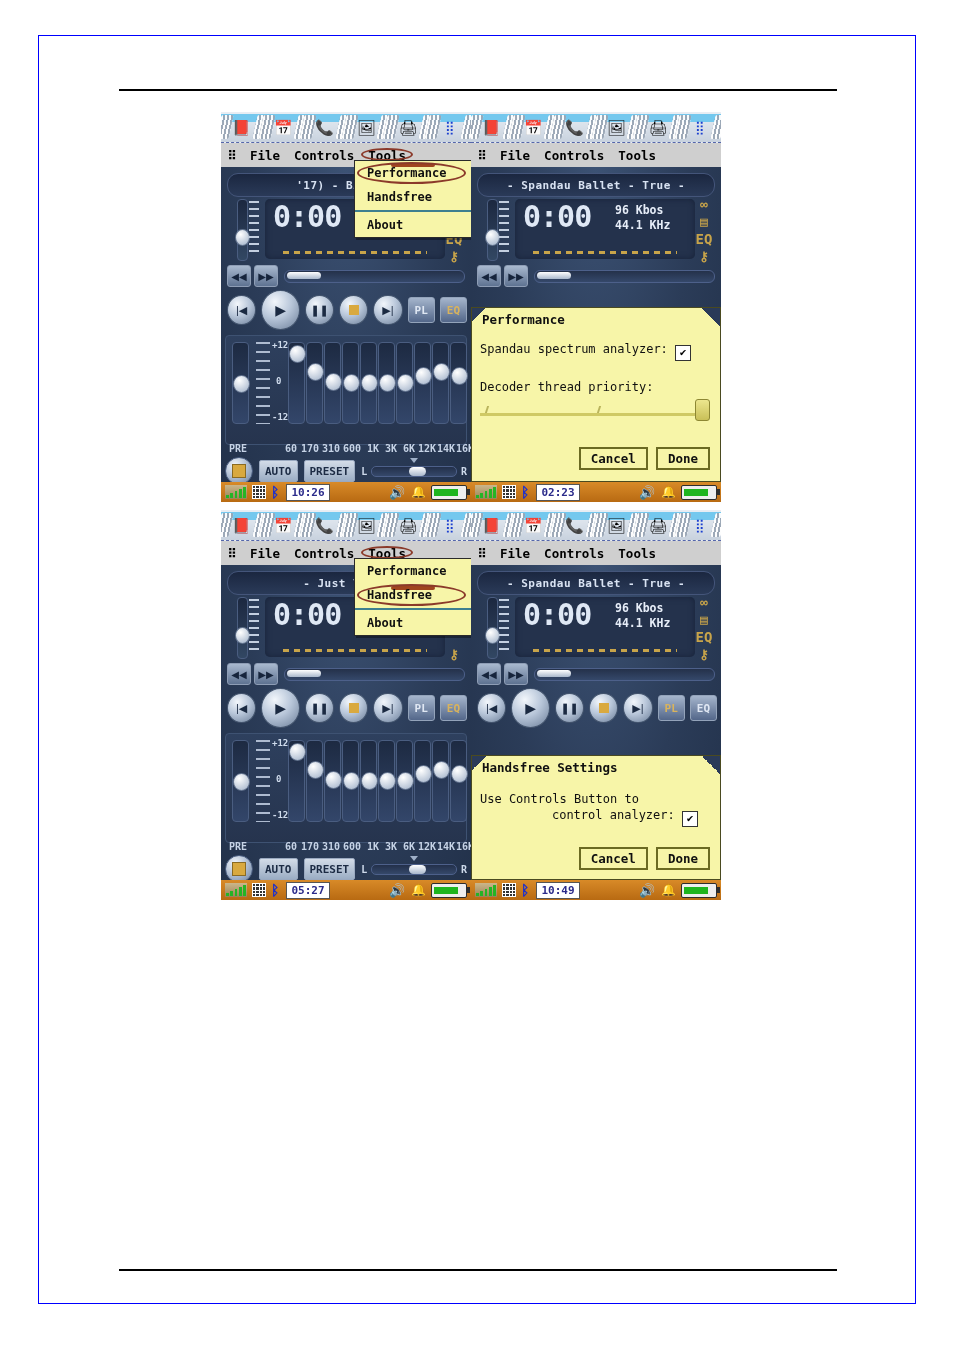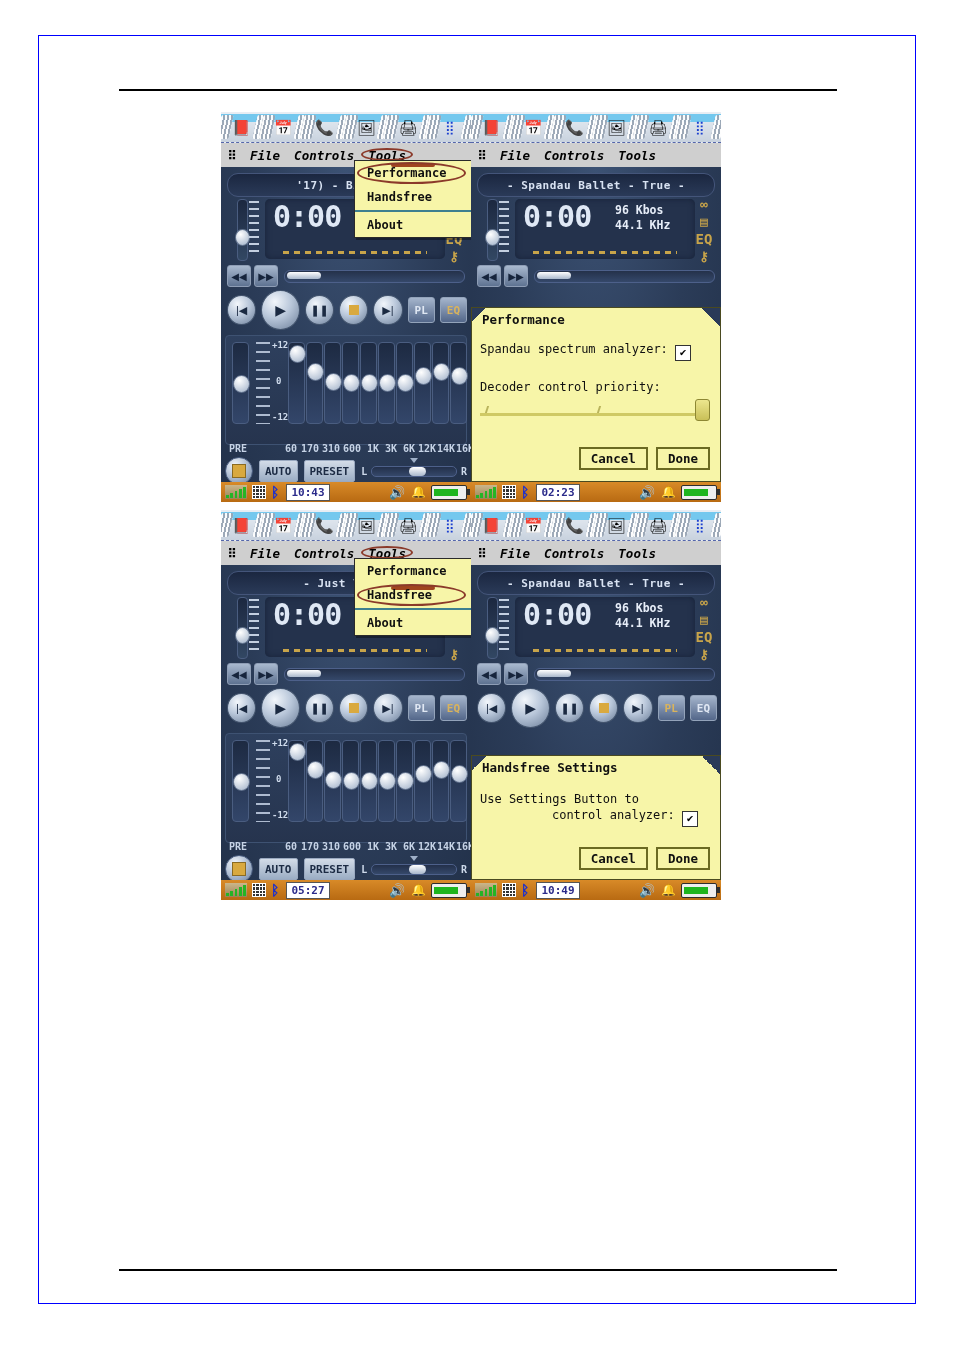--- a/index.html
+++ b/index.html
@@ -30,21 +30,21 @@
       transform:skewX(-12deg);border-radius:2px;opacity:.95;}
   .pi .rail2{position:absolute;right:-2px;top:3px;width:10px;height:24px;
       background:repeating-linear-gradient(90deg,#ffffff 0 2px,#9aa6b5 2px 4px);
       transform:skewX(-12deg);border-radius:2px;opacity:.95;}
   .pi .g{position:relative;z-index:3;font-size:15px;line-height:15px;}
 
   
   .menubar{height:24px;background:#cfcfcf;display:flex;align-items:center;
            font-family:"DejaVu Sans Mono",monospace;font-weight:bold;font-size:12.5px;color:#000;}
   .menubar .appicon{width:22px;display:flex;align-items:center;justify-content:center;}
-  .mi{padding:0 7px;position:relative;white-space:nowrap;font-style:italic;}
+  .mi{padding:0 7px;position:relative;white-space:nowrap;}
   .mi.circled::after{content:"";position:absolute;left:0px;top:0px;right:0px;bottom:2px;
       border:2px solid #8b3a2a;border-radius:50%;pointer-events:none;}
 
   
   .body{position:relative;height:336px;background:
         radial-gradient(ellipse at 50% 0%, #3c5274 0%, #2b3c58 55%, #22314a 100%);}
 
   .titlebar{position:absolute;left:6px;top:6px;right:6px;height:22px;border-radius:11px;
       background:linear-gradient(#1b2740,#2a3a58);border:1px solid #44557a;
       display:flex;align-items:center;justify-content:center;overflow:hidden;}
@@ -370,21 +370,21 @@
             <i></i>
             <i></i>
             <i></i>
             <i></i>
             <i></i>
             <i></i>
             <i></i>
             <i></i>
           </span>
         <span class="bt">ᛒ</span>
-        <span class="clock">10:43</span>
+        <span class="clock">10:26</span>
         <span class="sbspace"></span>
         <span class="spk">🔊</span>
         <span class="bell">🔔</span>
         <span class="battery">
             <i></i>
           </span>
       </div>
 
       <div class="dropdown" style="left:133px;top:48px;width:117px;">
         <span class="dmark" style="left:36px;top:2px;width:44px"></span>
@@ -511,21 +511,21 @@
       </div>
 
       <div class="dlg" style="left:0px;top:195px;right:0;bottom:20px;">
         <span class="fold2"></span>
         <span class="fold"></span>
         <div class="dlgtitle">Performance</div>
         <div class="dlgline" style="margin-top:12px">
           <span>Spandau spectrum analyzer:</span>
           <span class="chk">✔</span>
         </div>
-        <div class="dlgline" style="margin-top:18px">Decoder control priority:</div>
+        <div class="dlgline" style="margin-top:18px">Decoder thread priority:</div>
         <div class="prio">
           <span class="track"></span>
           <span class="tick" style="left:6px"></span>
           <span class="tick" style="left:118px"></span>
           <span class="thumb"></span>
         </div>
         <div class="dlgbtns" style="margin-top:18px">
           <div class="dbtn">Cancel</div>
           <div class="dbtn">Done</div>
         </div>
@@ -858,21 +858,21 @@
         <span class="bell">🔔</span>
         <span class="battery">
             <i></i>
           </span>
       </div>
 
       <div class="dlg" style="left:0px;top:245px;right:0;bottom:20px;">
         <span class="fold2"></span>
         <span class="fold"></span>
         <div class="dlgtitle">Handsfree Settings</div>
-        <div class="dlgline" style="margin-top:14px">Use Settings Button to</div>
+        <div class="dlgline" style="margin-top:14px">Use Controls Button to</div>
         <div class="dlgline" style="text-align:right;padding-right:22px">
           <span>control analyzer:</span>
           <span class="chk">✔</span>
         </div>
         <div class="dlgbtns" style="margin-top:12px">
           <div class="dbtn">Cancel</div>
           <div class="dbtn">Done</div>
         </div>
       </div>
     </div>

